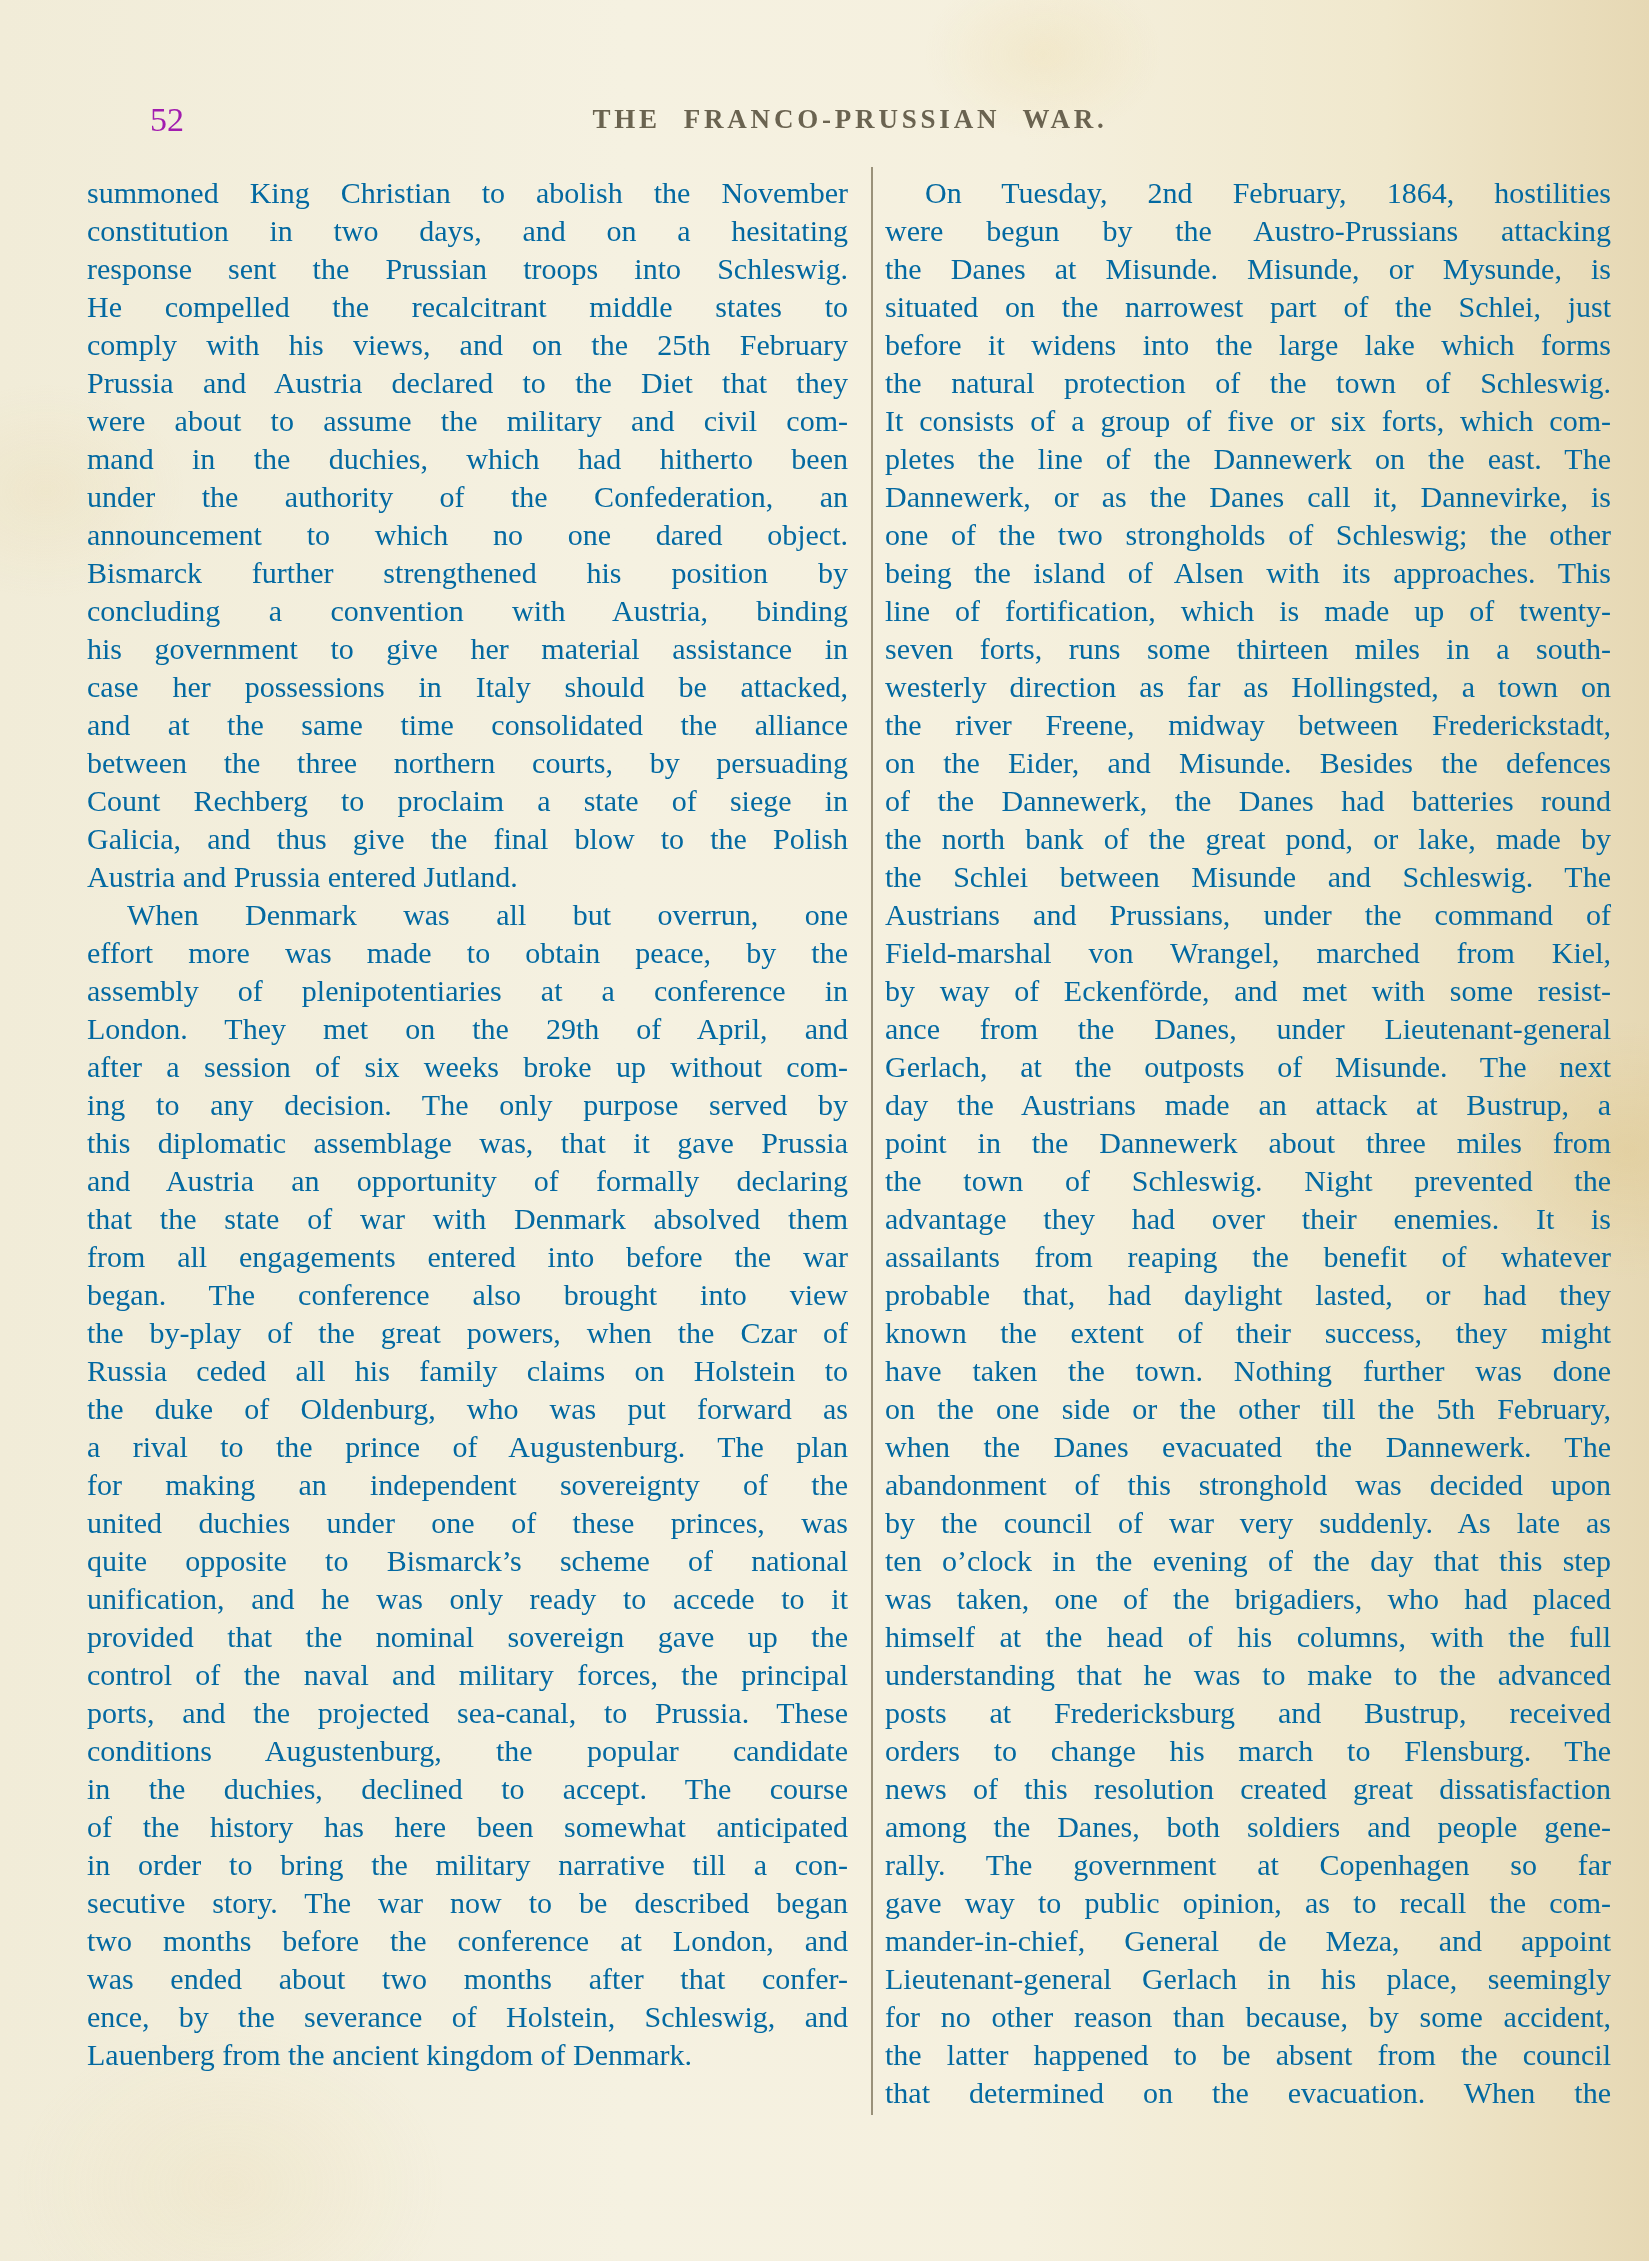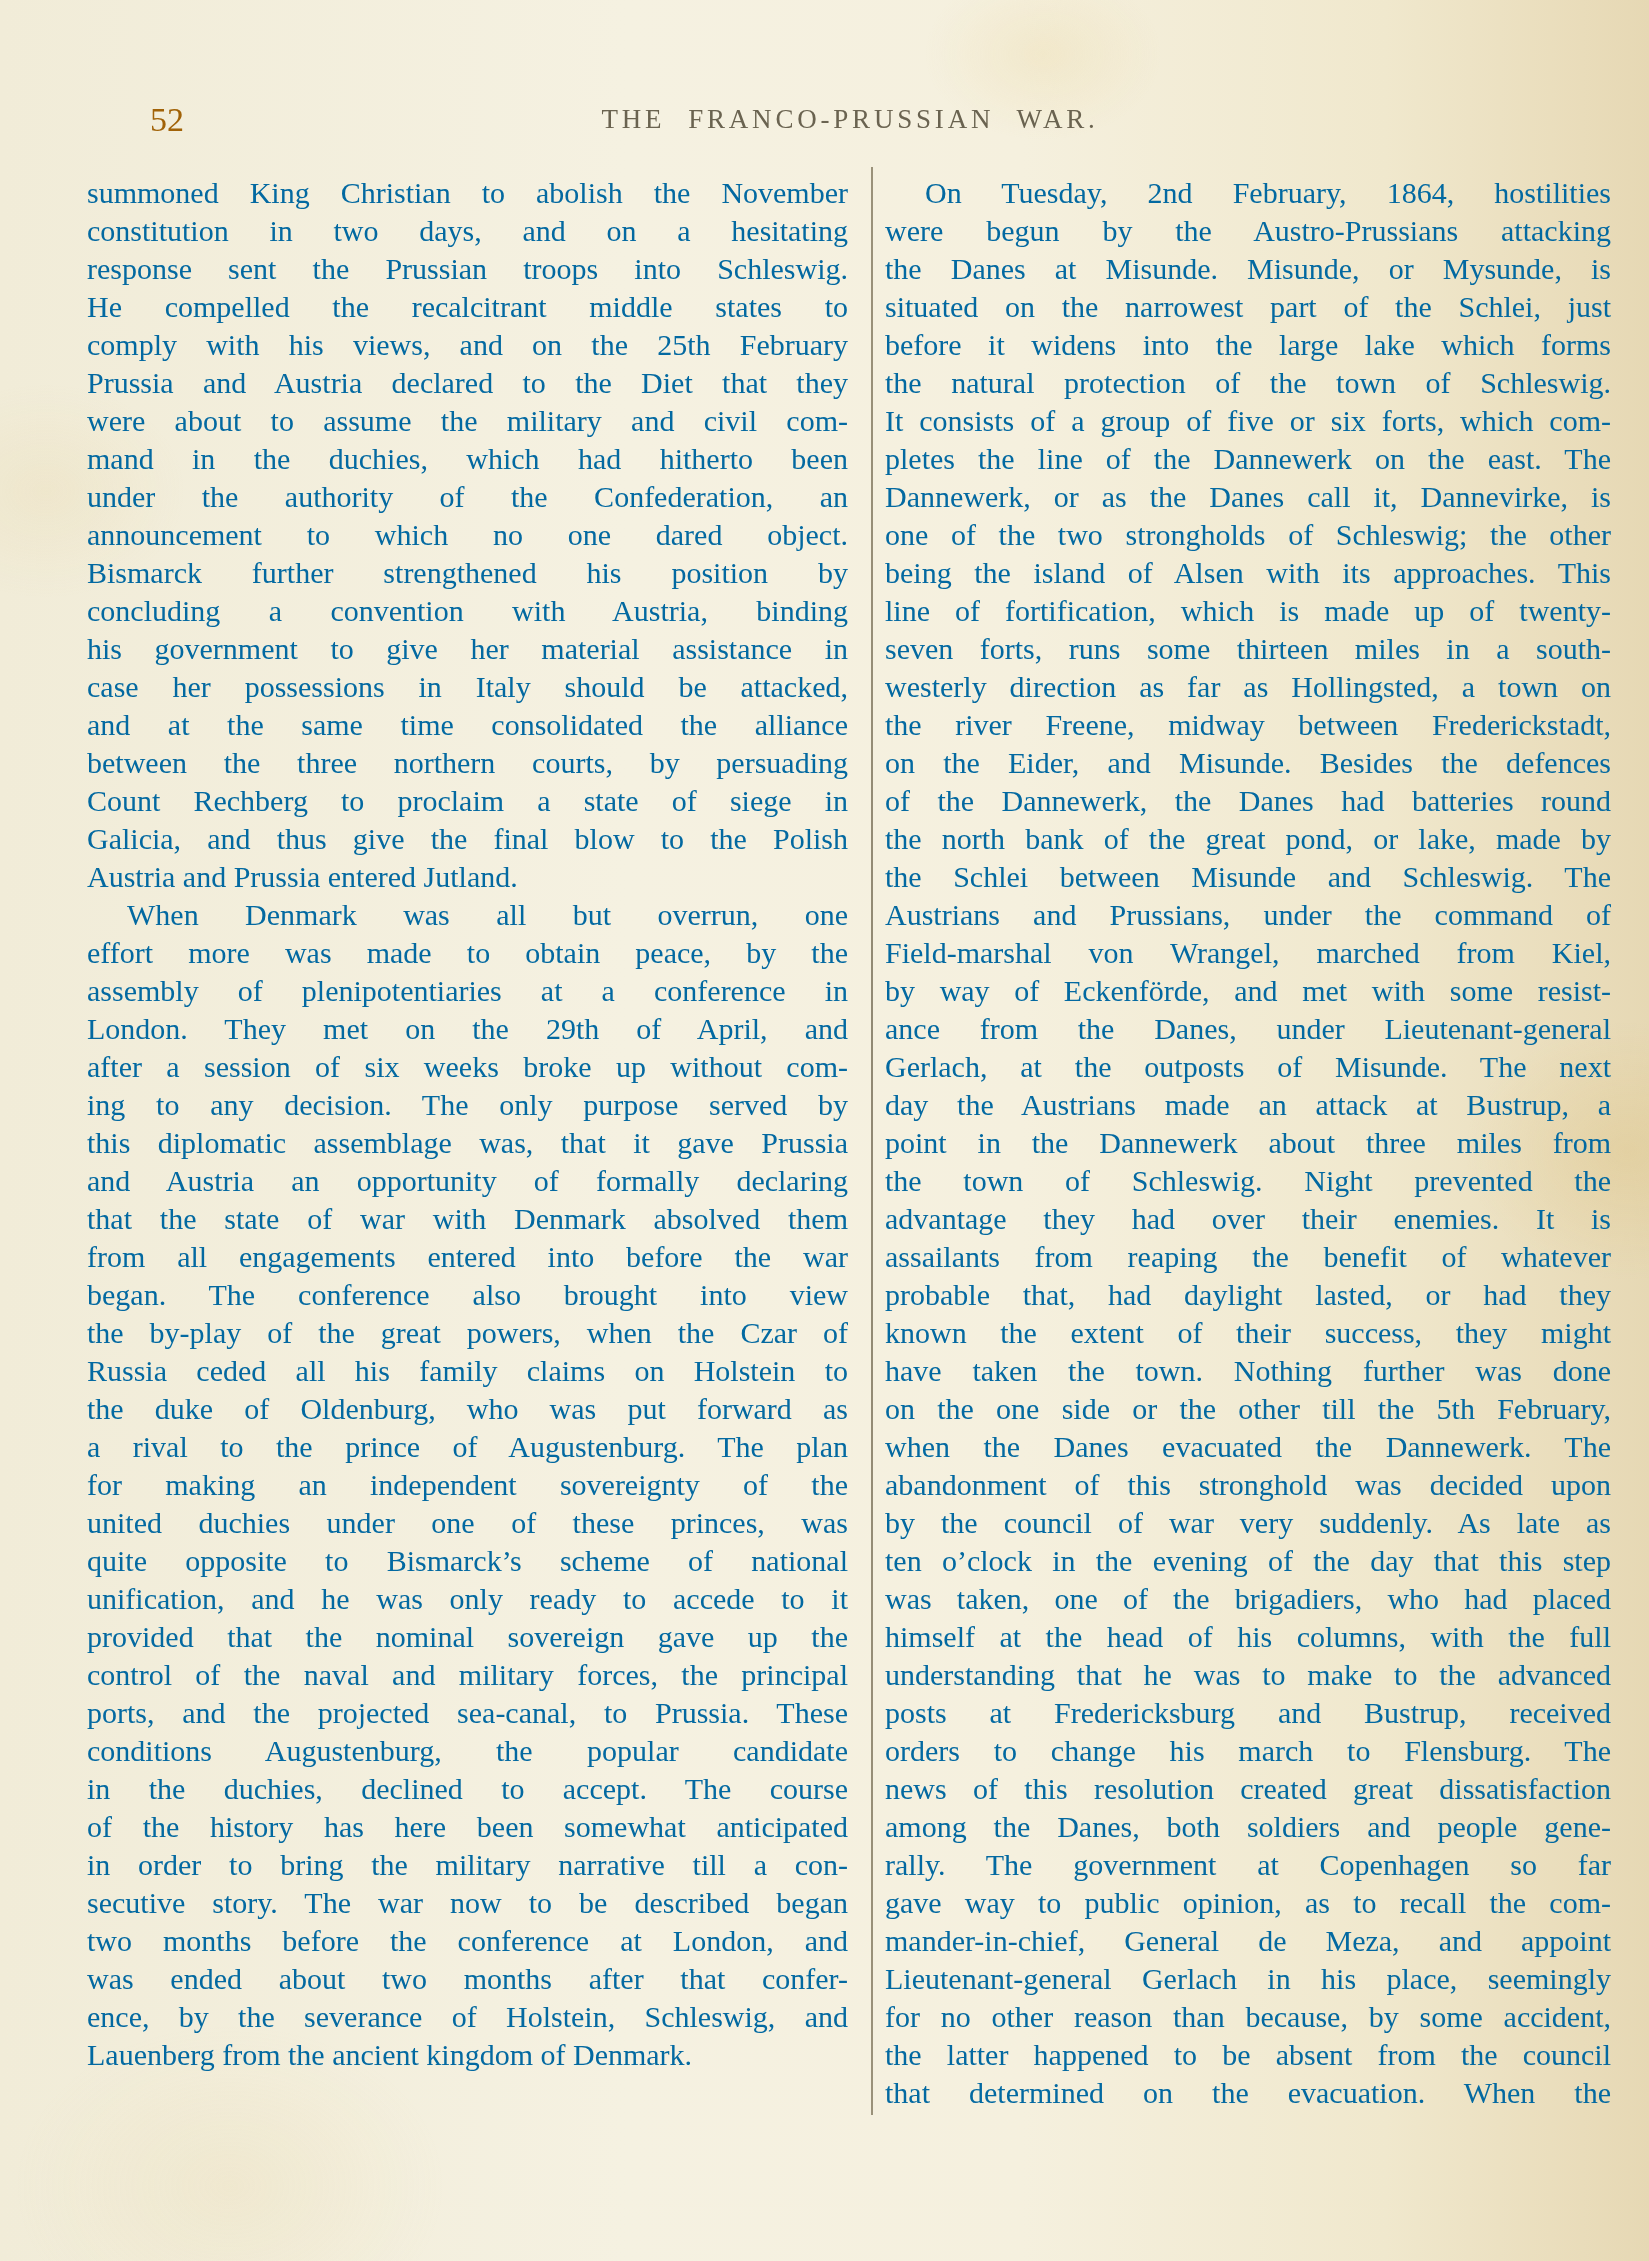--- a/index.html
+++ b/index.html
@@ -19,33 +19,34 @@
       radial-gradient(ellipse 307px 230px at 230px 2186px, rgba(223,201,140,0.15), rgba(223,201,140,0) 70%),
       linear-gradient(90deg, #f1ecd8 0%, #f5f1e1 38%, #f5f0de 62%, #f0e8cd 84%, #e9dcba 96%, #e6d8b4 100%);
     color: #5d5645;
   }
   .page-number {
     position: absolute;
     left: 150px;
     top: 103px;
     font-size: 34px;
     line-height: 1;
-    color: #a16207;
+    color: #a21caf;
   }
   .running-header {
     position: absolute;
     left: 87px;
     top: 106px;
     width: 1526px;
     text-align: center;
     font-size: 27px;
     line-height: 1;
     letter-spacing: 3.8px;
     word-spacing: 12.3px;
     color: #6a6350;
+    font-weight: bold;
   }
   .column {
     position: absolute;
     top: 174px;
     font-size: 30px;
     line-height: 38px;
     color: #0369a1;
   }
   .column-left  { left: 87px;  width: 761px; }
   .column-right { left: 885px; width: 726px; }

